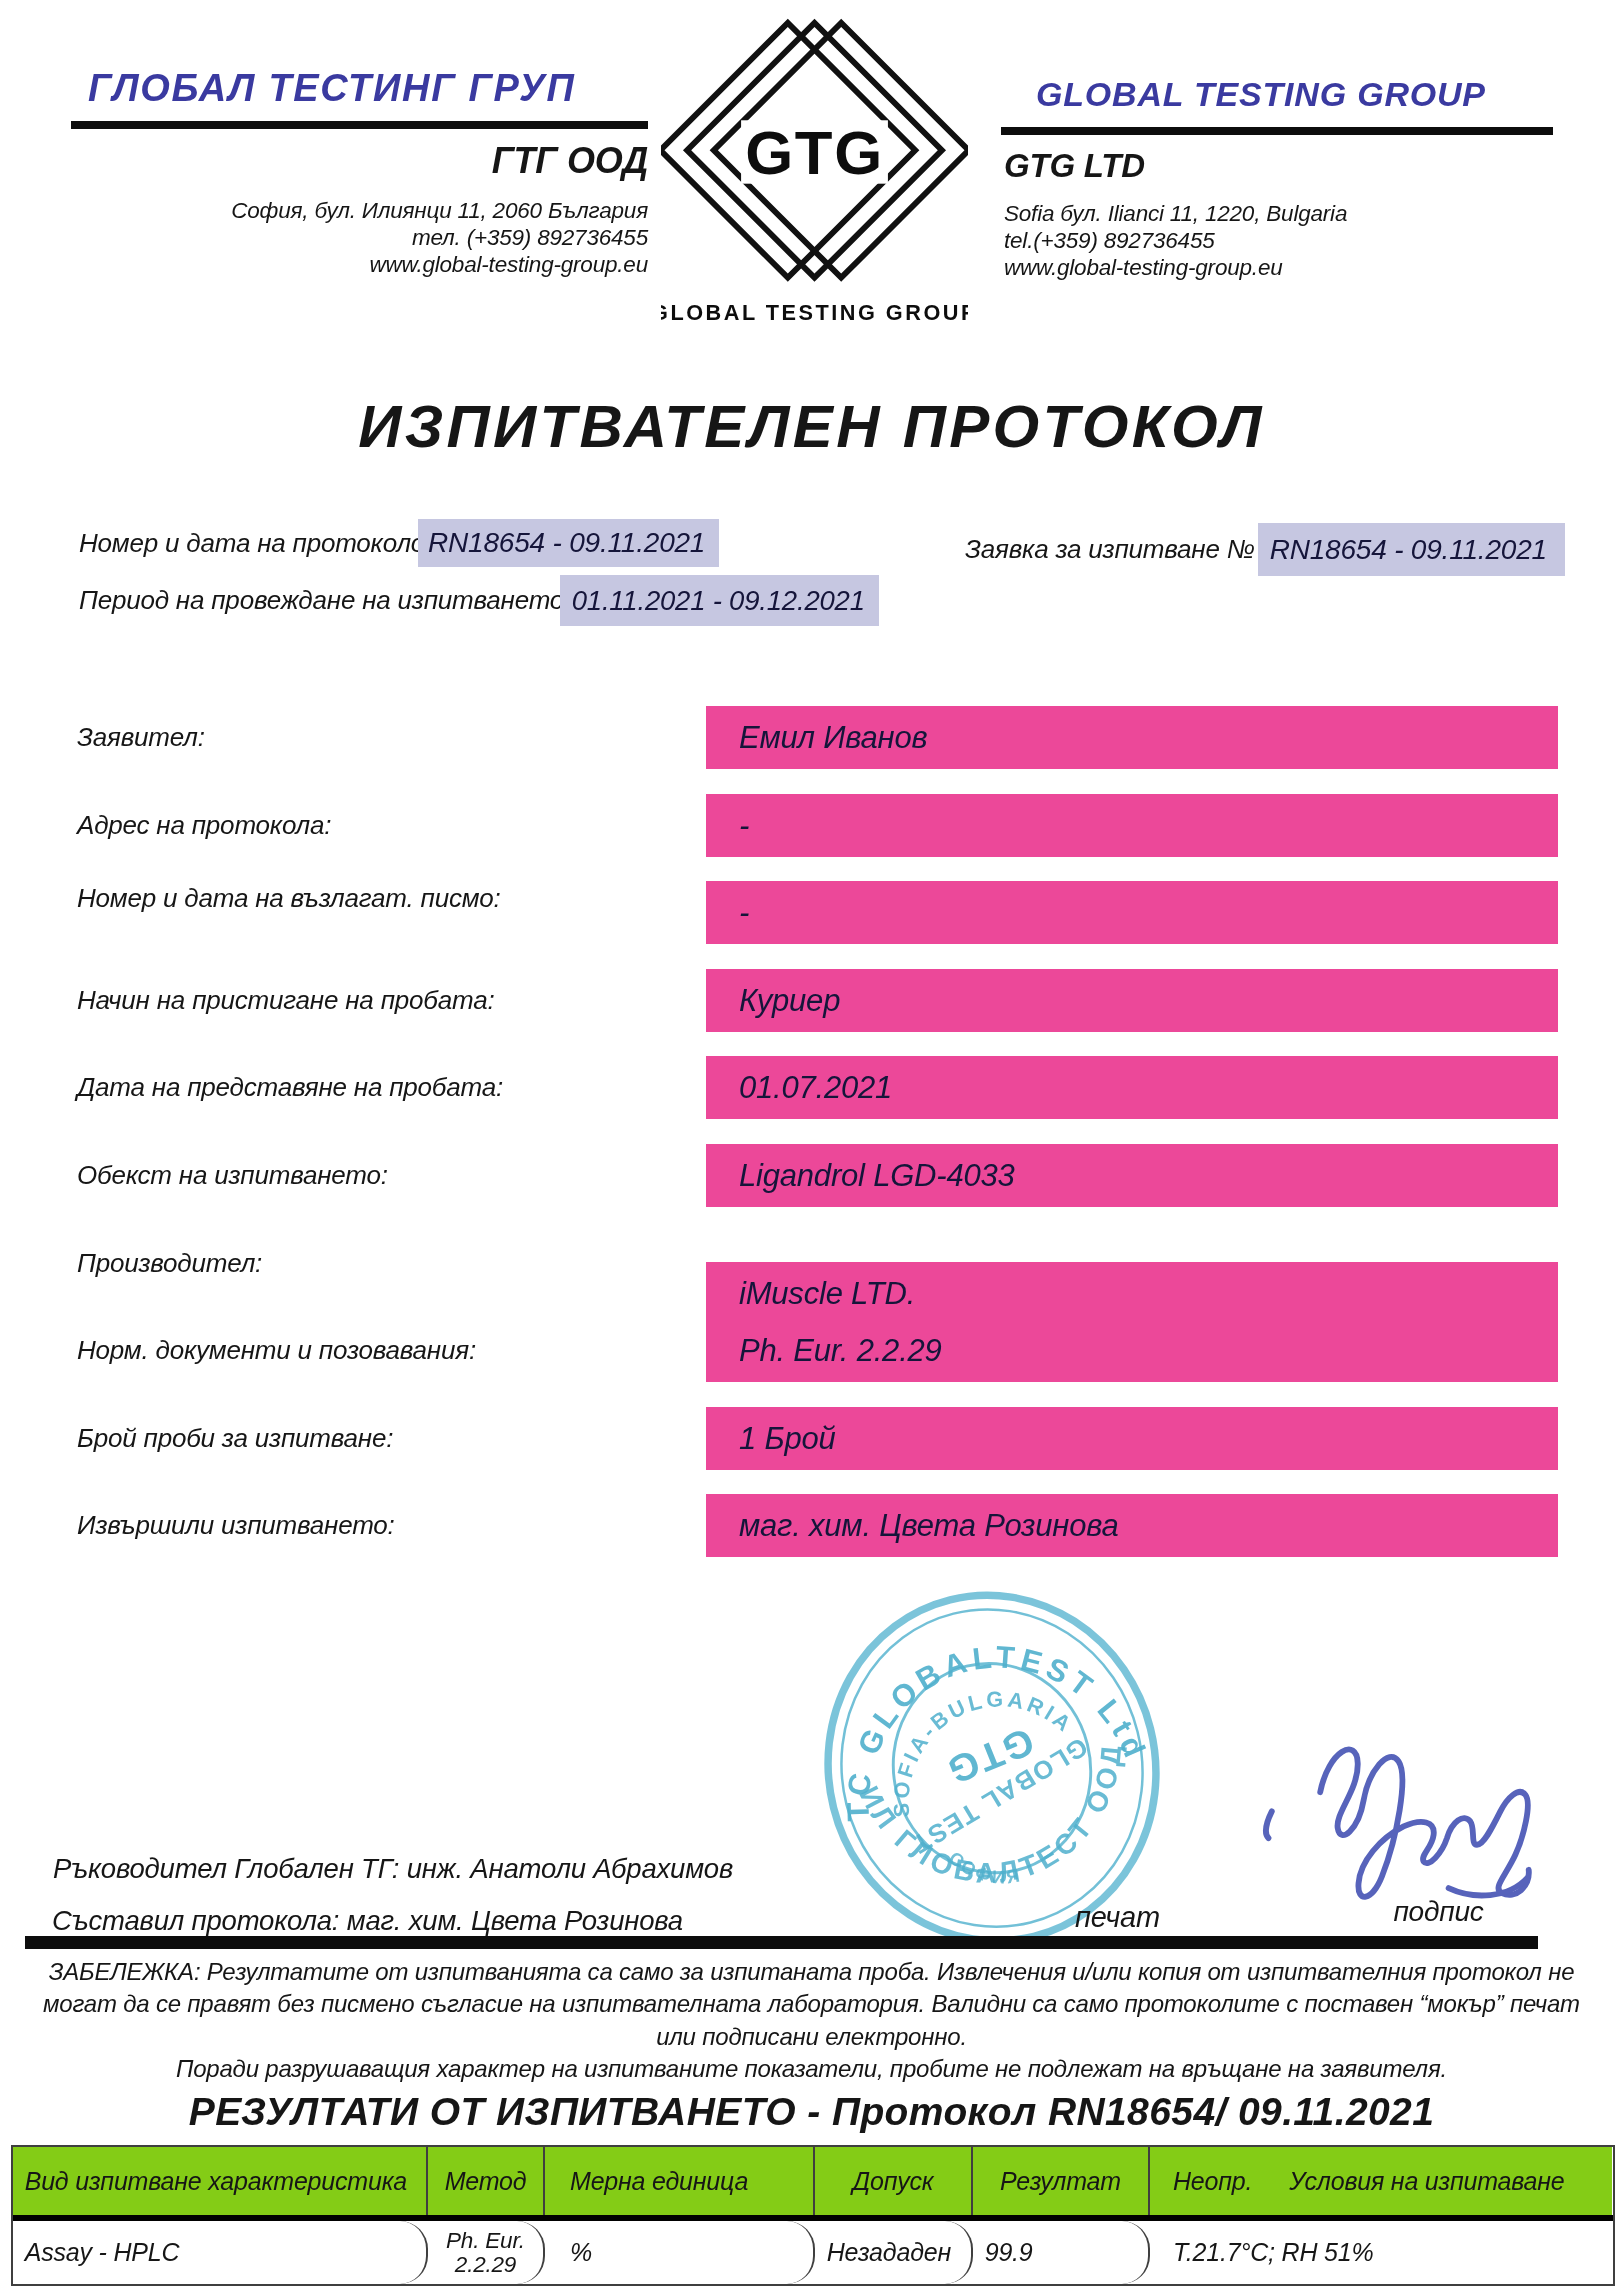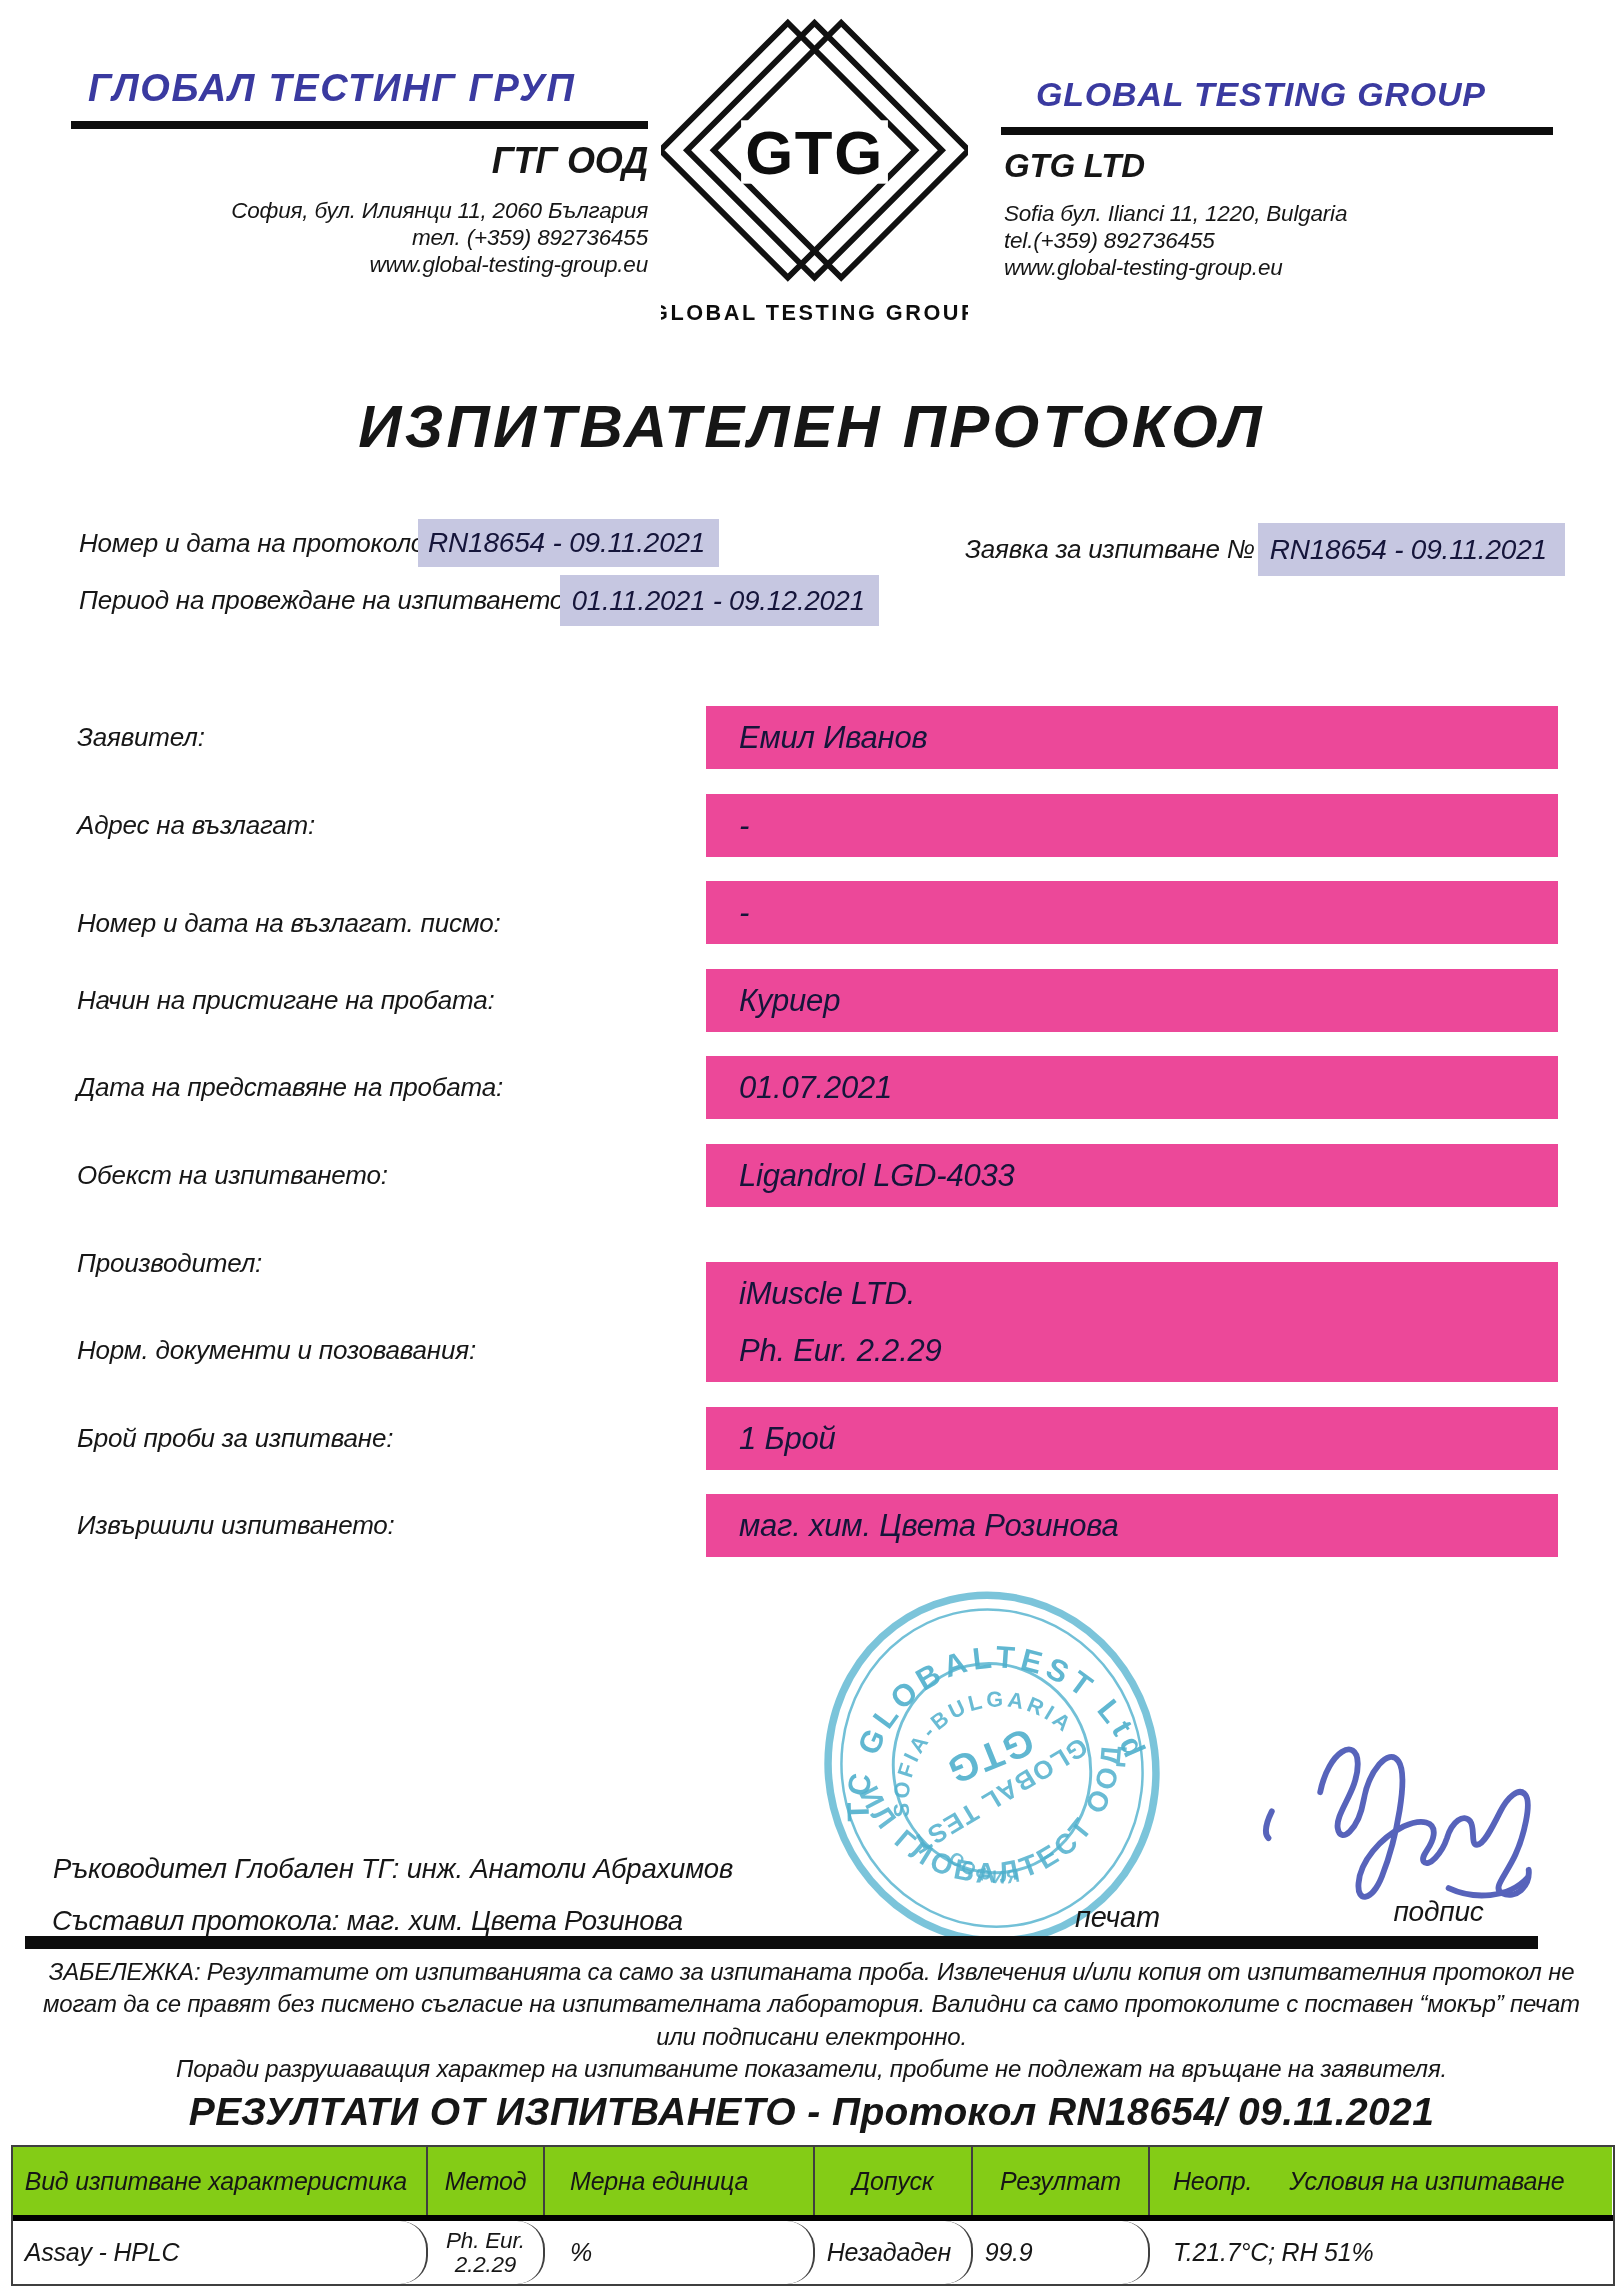--- a/index.html
+++ b/index.html
@@ -118,26 +118,26 @@
   <div class="abs mlabel m2l">Период на провеждане на изпитването:</div>
   <div class="abs hbox m2b">
       <span class="mval" style="font-size:27.5px">01.11.2021 - 09.12.2021</span>
     </div>
 
   <div class="abs flabel" style="top:706px">Заявител:</div>
   <div class="abs fbox" style="top:706px">
       <span class="fval">Емил Иванов</span>
     </div>
 
-  <div class="abs flabel" style="top:794px">Адрес на възлагат:</div>
+  <div class="abs flabel" style="top:794px">Адрес на протокола:</div>
   <div class="abs fbox" style="top:794px">
       <span class="fval">-</span>
     </div>
 
-  <div class="abs flabel" style="top:892px">Номер и дата на възлагат. писмо:</div>
+  <div class="abs flabel" style="top:867px">Номер и дата на възлагат. писмо:</div>
   <div class="abs fbox" style="top:881px">
       <span class="fval">-</span>
     </div>
 
   <div class="abs flabel" style="top:969px">Начин на пристигане на пробата:</div>
   <div class="abs fbox" style="top:969px">
       <span class="fval">Куриер</span>
     </div>
 
   <div class="abs flabel" style="top:1056px">Дата на представяне на пробата:</div>

